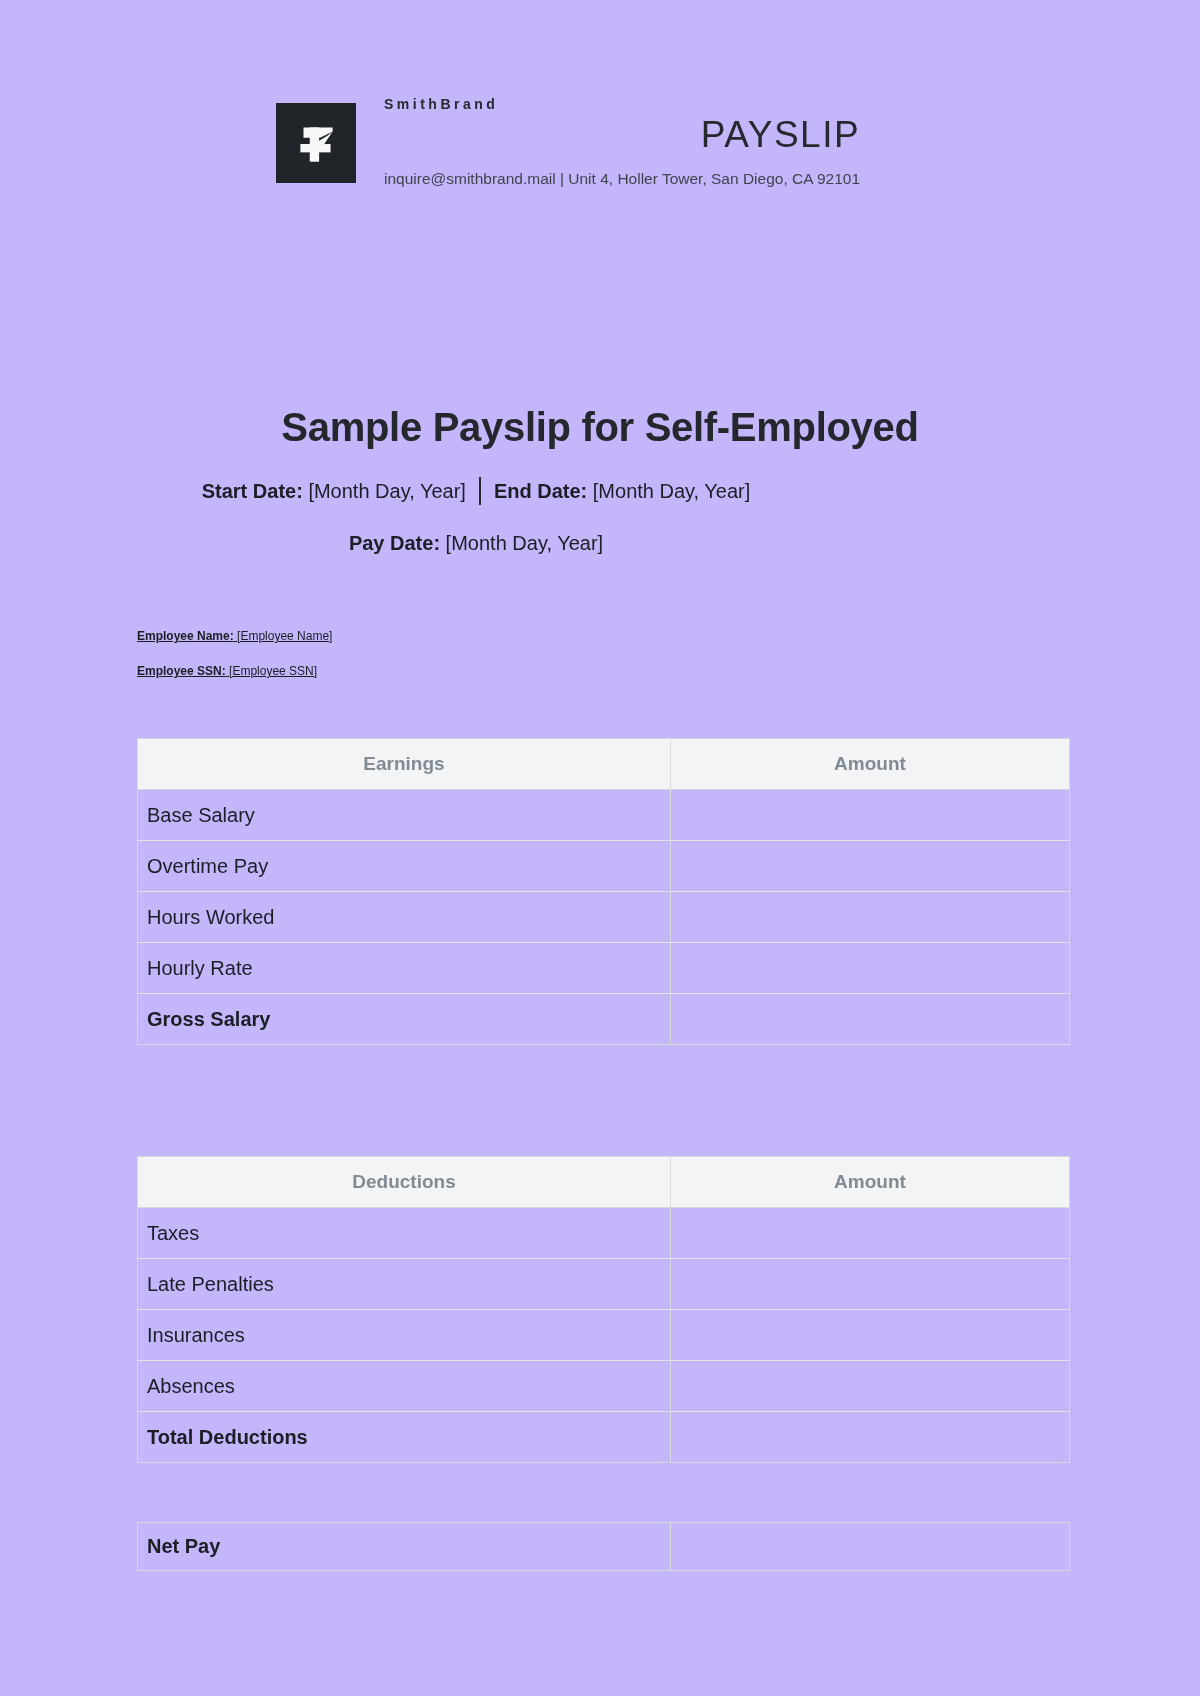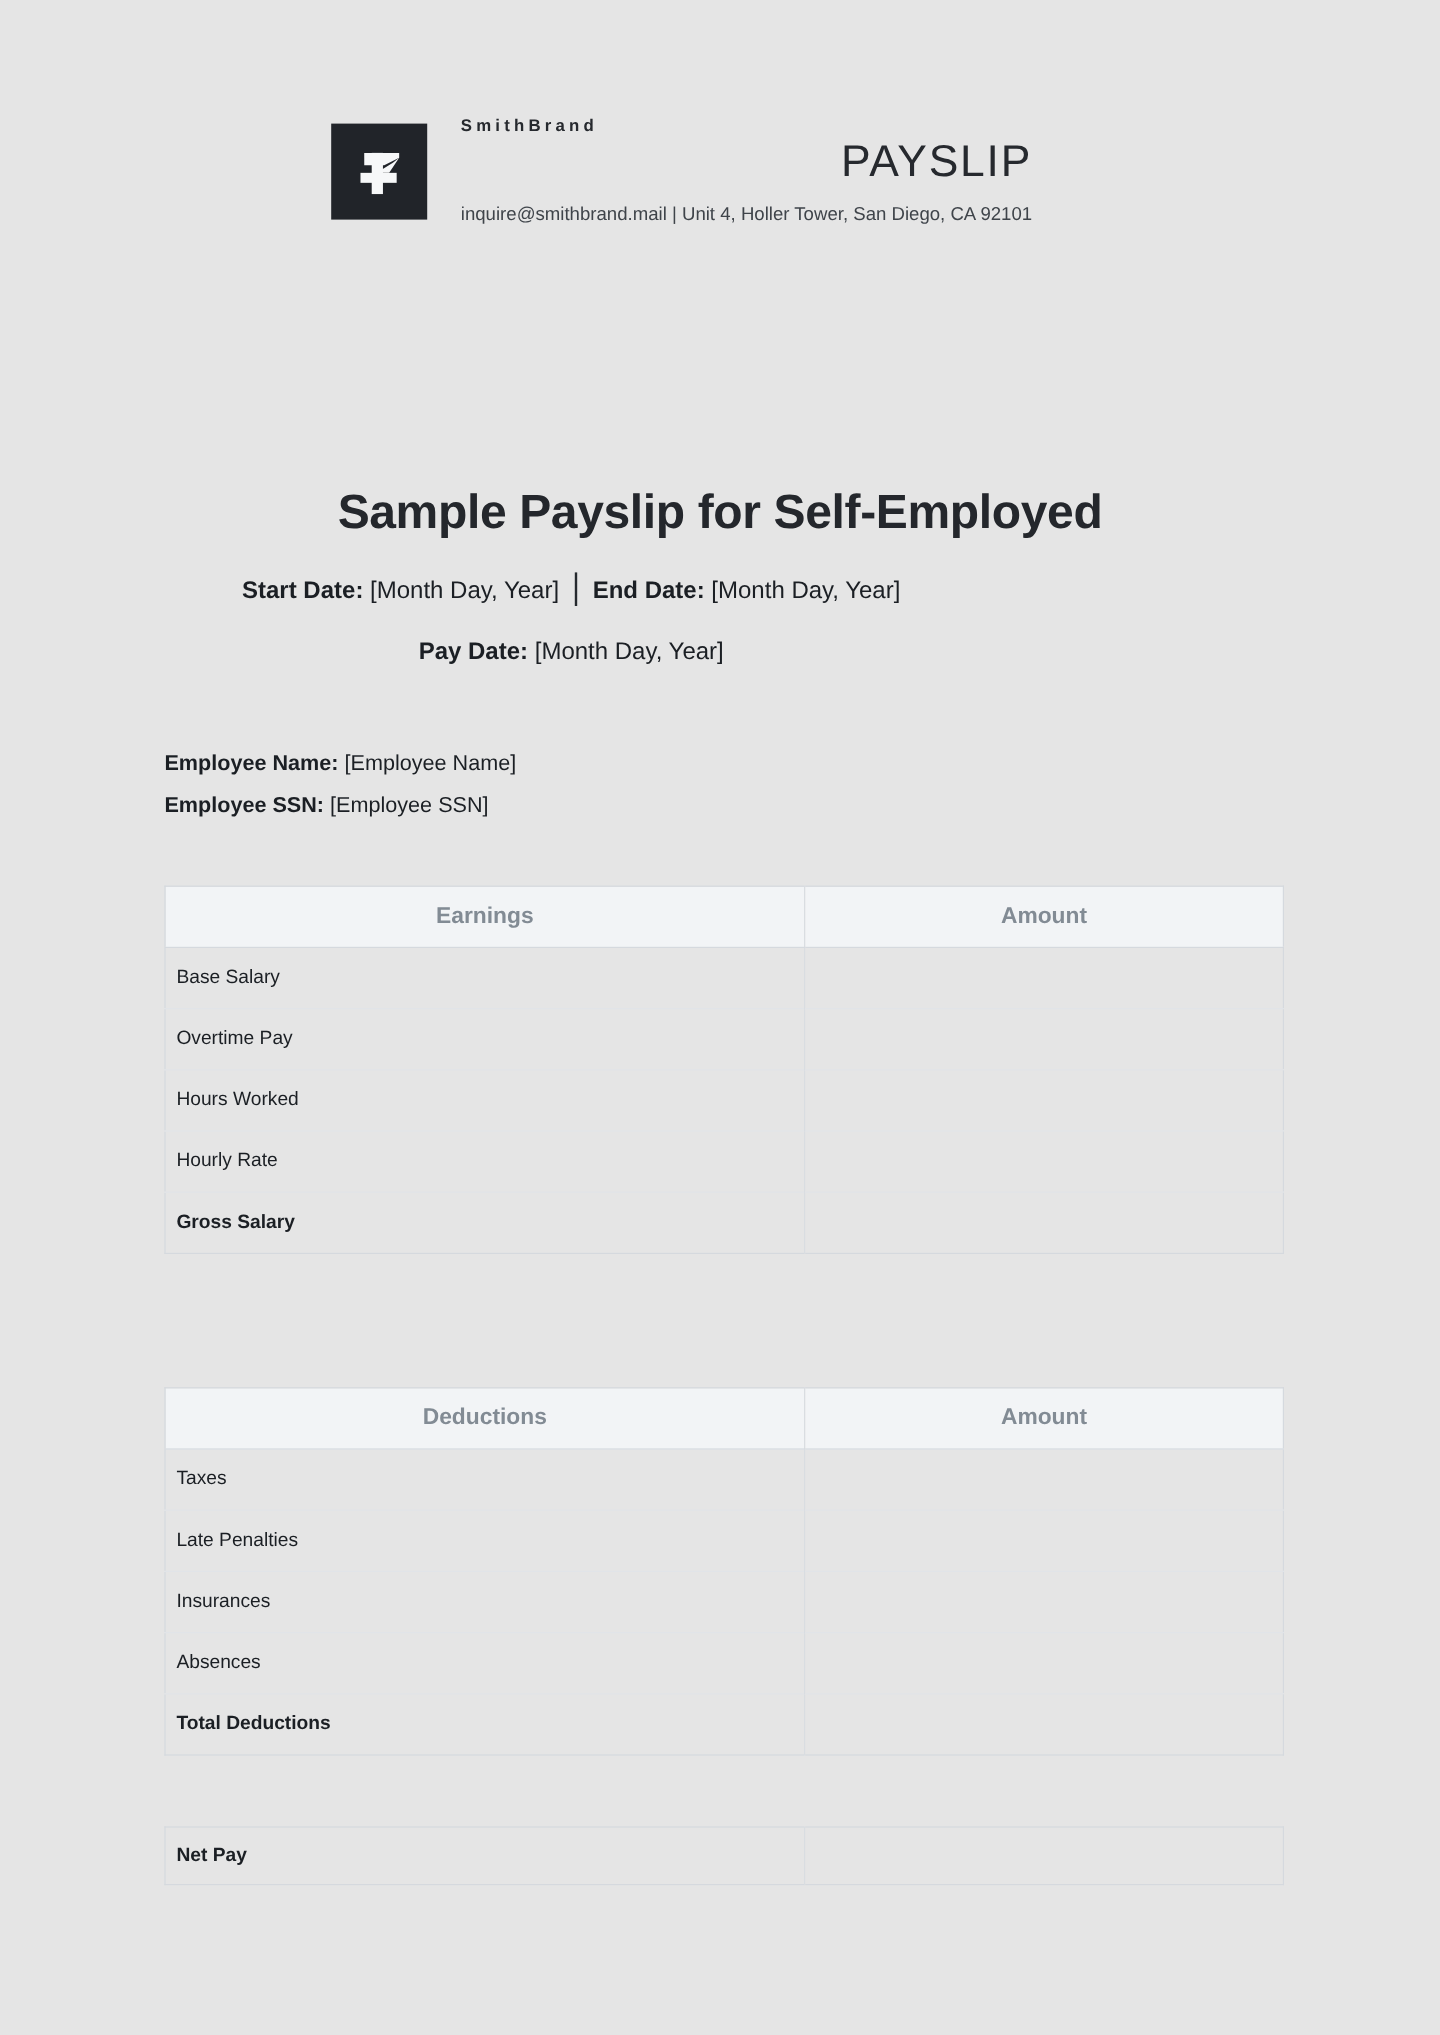--- a/index.html
+++ b/index.html
@@ -1,20 +1,20 @@
 <!DOCTYPE html>
 <html><head>
 <meta charset="utf-8">
 <style>
   * { margin:0; padding:0; box-sizing:border-box; }
   html,body { background:#ffffff; }
   .page {
     position:relative;
     width:1200px; height:1696px;
-    background:#e5e5e5;
+    background:#c4b5fd;
     font-family:"Liberation Sans", sans-serif;
     color:#1b1f24;
     overflow:hidden;
   }
 
   
   .brand-header { position:absolute; left:0; top:0; width:1200px; height:220px; }
   .logo-square {
     position:absolute; left:276px; top:103px;
     width:80px; height:80px;
@@ -51,40 +51,40 @@
   .date-line.pay   { top:529px; }
   .lbl { font-weight:700; }
   .sep {
     display:inline-block; width:2px; height:28px;
     background:#25292e; margin:0 13px; vertical-align:-7px;
   }
 
   
   .employee-info {
     position:absolute; left:137px; top:619px;
-    font-size:18px; line-height:35px;
+    font-size:12px; line-height:35px;text-decoration:underline;
   }
 
   
   table {
     position:absolute; left:137px;
     width:932px; border-collapse:collapse; table-layout:fixed;
     border:1px solid #d5d9de;
   }
   .tbl-earnings   { top:738px; }
   .tbl-deductions { top:1156px; }
   .tbl-net        { top:1522px;padding-left:28px; }
   th {
     height:51px; background:#f2f4f6;
     font-size:19px; font-weight:700; color:#828b94;
     text-align:center; vertical-align:middle;
     border-bottom:1px solid #d5d9de;
   }
   td {
-    height:51px; font-size:16px; color:#1b1f24;
+    height:51px; font-size:20px; color:#1b1f24;
     vertical-align:middle; padding-left:9px;
     border-top:1px solid #e1e4e8;
   }
   .tbl-net td { height:48px; border-top:none; }
   tr > *:first-child { border-right:1px solid #d9dde1; }
   td.bold { font-weight:700; }
   td.c-amount { padding-left:12px; }
 </style>
 </head>
 <body>

